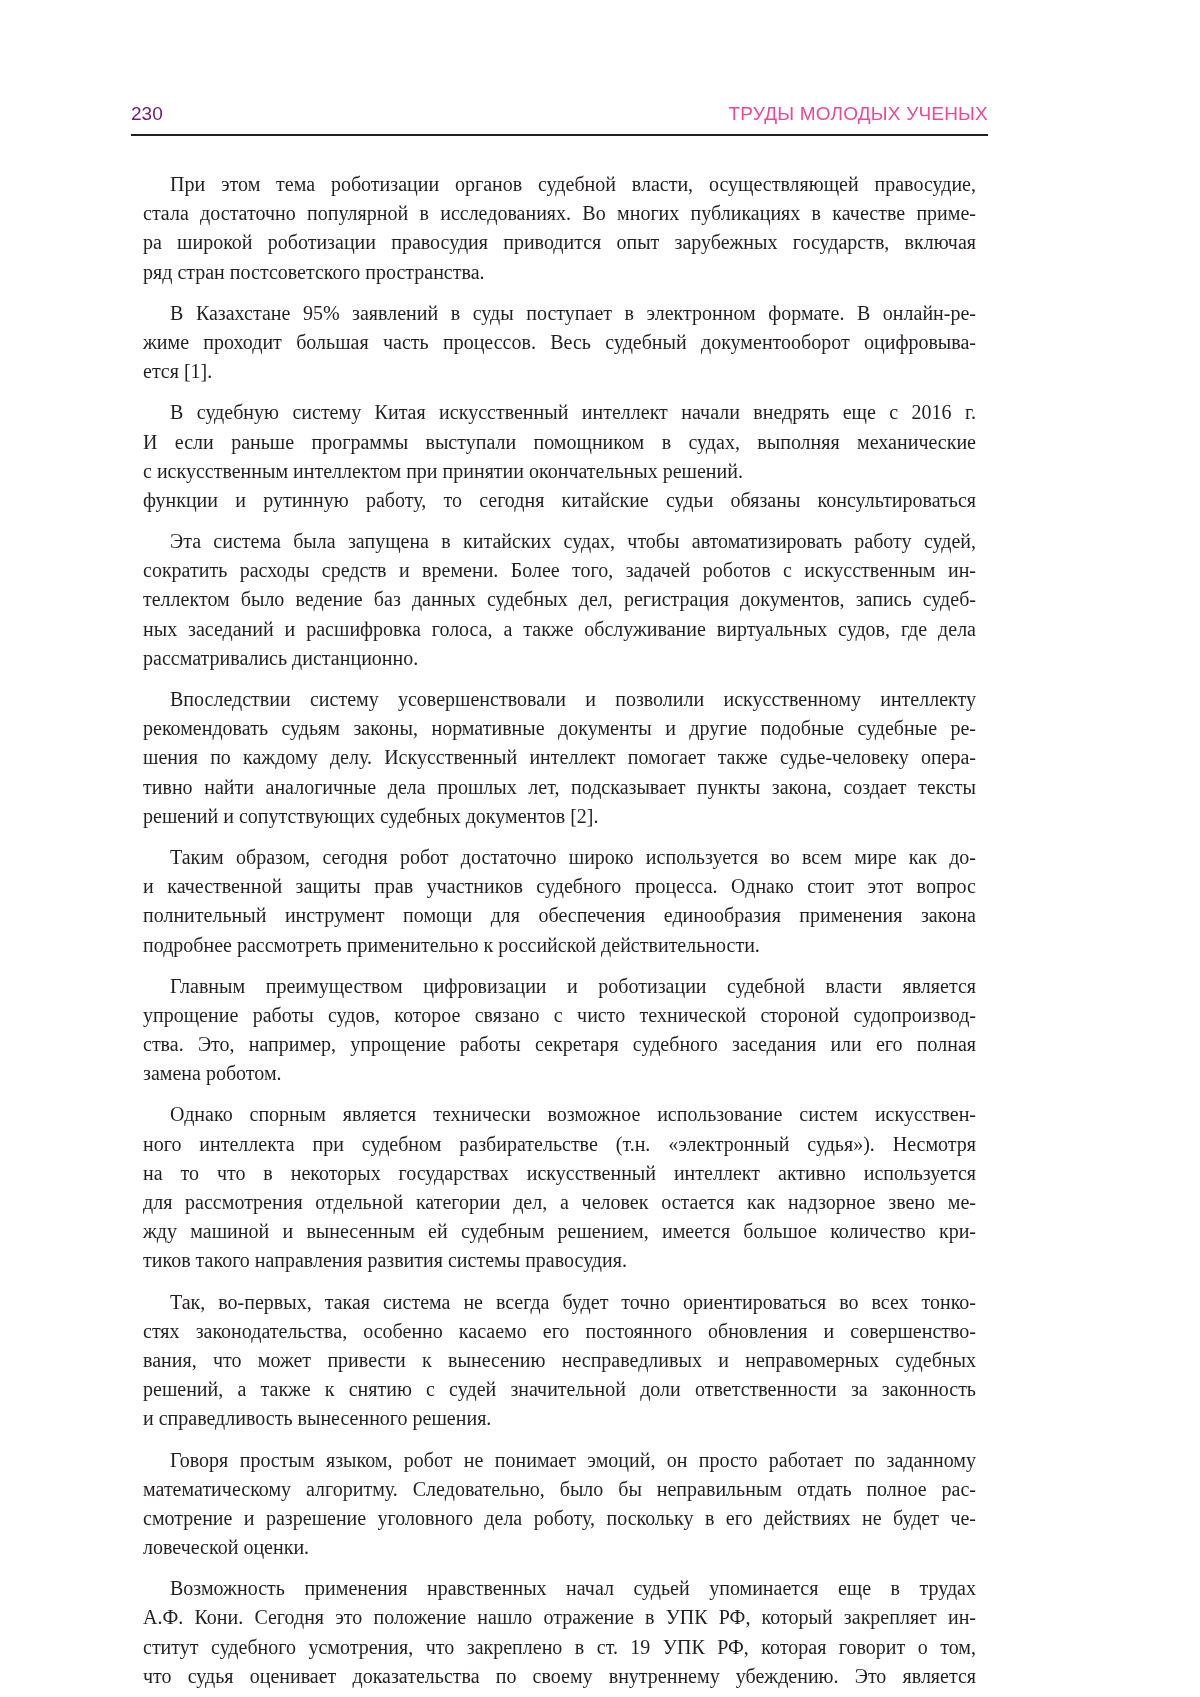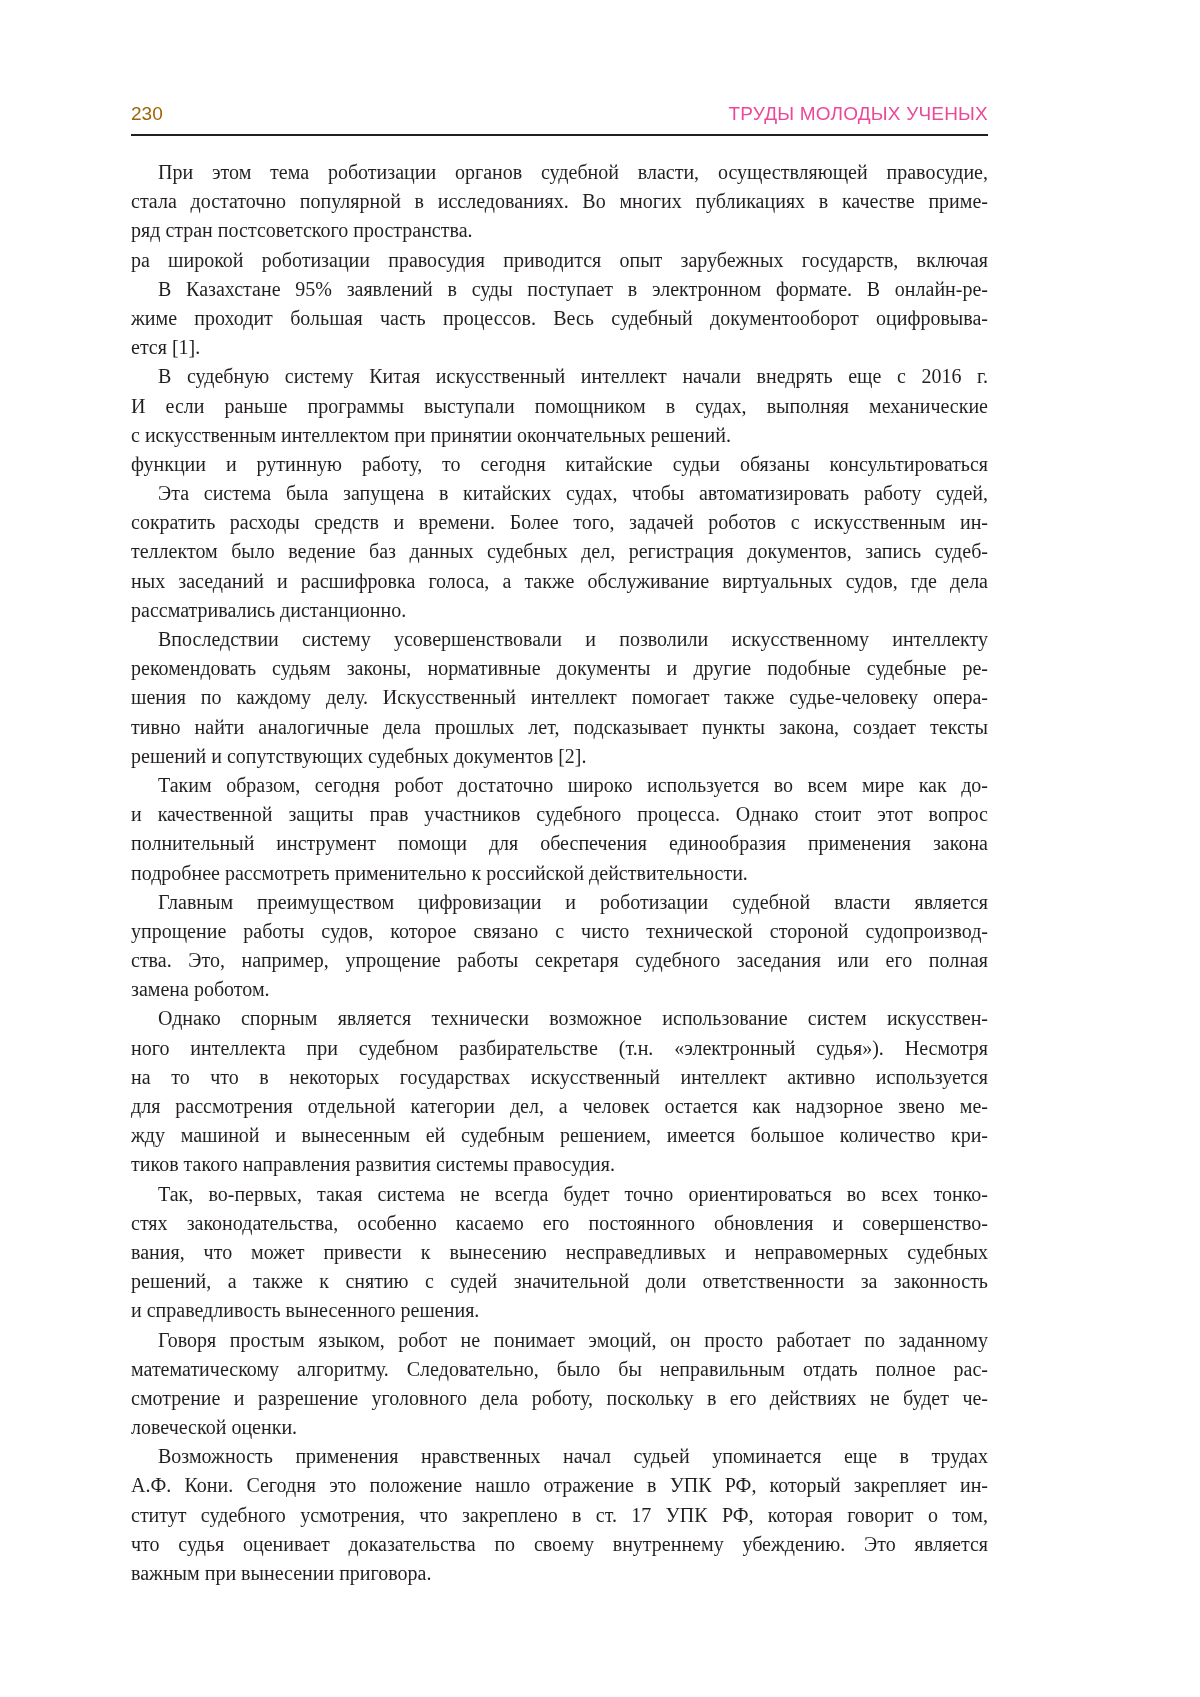--- a/index.html
+++ b/index.html
@@ -2,49 +2,49 @@
 <html><head>
 <meta charset="utf-8">
 <style>
   html, body { margin: 0; padding: 0; background: #ffffff; }
   body { width: 1200px; height: 1697px; position: relative; overflow: hidden; color: #231f20; }
   .header {
     position: absolute; left: 131px; top: 100px; width: 857px; height: 34px;
     border-bottom: 2px solid #231f20;
     font-family: "Liberation Sans", sans-serif;
   }
-  .page-num { position: absolute; left: 0; top: 3px; font-size: 19px; color: #a16207; }
+  .page-num { position: absolute; left: 0; top: 3px; font-size: 19px; color: #701a75; }
   .running-title { position: absolute; right: 0; top: 3px; font-size: 19px; color: #ec4899; letter-spacing: 0.2px; }
   .body-text {
     position: absolute; left: 131px; top: 158px; width: 857px;
     font-family: "Liberation Serif", serif; font-size: 20px; line-height: 29.2px;
     color: #231f20;
   }
-  .para { margin: 0; }
+  .para { margin: 12px; }
   .line {
     display: block; text-align: justify; text-align-last: justify; white-space: nowrap;
     height: 29.2px; overflow: visible;
   }
   .line.last { text-align-last: left; }
   .line.first { padding-left: 27px; }
 </style>
 </head>
 <body>
 
 <div class="header">
   <span class="page-num">230</span>
   <span class="running-title">ТРУДЫ МОЛОДЫХ УЧЕНЫХ</span>
 </div>
 
 <div class="body-text" id="body-text">
     <div class="para">
       <span class="line first">При этом тема роботизации органов судебной власти, осуществляющей правосудие,</span>
       <span class="line">стала достаточно популярной в исследованиях. Во многих публикациях в качестве приме-</span>
+      <span class="line">ра широкой роботизации правосудия приводится опыт зарубежных государств, включая</span>
       <span class="line last">ряд стран постсоветского пространства.</span>
-      <span class="line">ра широкой роботизации правосудия приводится опыт зарубежных государств, включая</span>
     </div>
     <div class="para">
       <span class="line first">В Казахстане 95% заявлений в суды поступает в электронном формате. В онлайн-ре-</span>
       <span class="line">жиме проходит большая часть процессов. Весь судебный документооборот оцифровыва-</span>
       <span class="line last">ется [1].</span>
     </div>
     <div class="para">
       <span class="line first">В судебную систему Китая искусственный интеллект начали внедрять еще с 2016 г.</span>
       <span class="line">И если раньше программы выступали помощником в судах, выполняя механические</span>
       <span class="line last">с искусственным интеллектом при принятии окончательных решений.</span>
@@ -93,17 +93,17 @@
     </div>
     <div class="para">
       <span class="line first">Говоря простым языком, робот не понимает эмоций, он просто работает по заданному</span>
       <span class="line">математическому алгоритму. Следовательно, было бы неправильным отдать полное рас-</span>
       <span class="line">смотрение и разрешение уголовного дела роботу, поскольку в его действиях не будет че-</span>
       <span class="line last">ловеческой оценки.</span>
     </div>
     <div class="para">
       <span class="line first">Возможность применения нравственных начал судьей упоминается еще в трудах</span>
       <span class="line">А.Ф. Кони. Сегодня это положение нашло отражение в УПК РФ, который закрепляет ин-</span>
-      <span class="line">ститут судебного усмотрения, что закреплено в ст. 17 УПК РФ, которая говорит о том,</span>
+      <span class="line">ститут судебного усмотрения, что закреплено в ст. 19 УПК РФ, которая говорит о том,</span>
       <span class="line">что судья оценивает доказательства по своему внутреннему убеждению. Это является</span>
       <span class="line last">важным при вынесении приговора.</span>
     </div>
   </div>
 
 </body></html>

